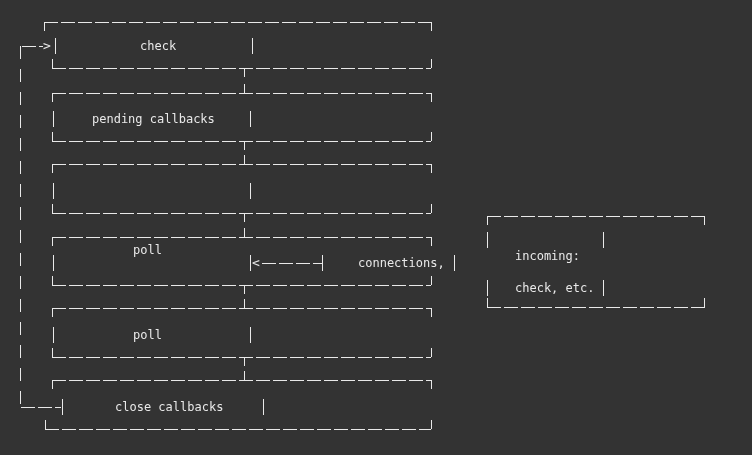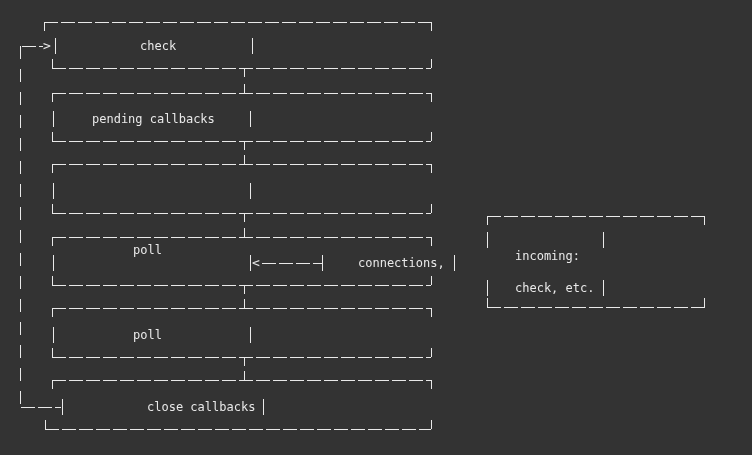--- a/index.html
+++ b/index.html
@@ -83,21 +83,21 @@
     <div class="t" style="left: 133px; top: 335px;">poll</div>
     <div class="v" style="left: 250px; top: 327px; height: 16px;"></div>
     <div class="h" style="left: 52px; top: 357px; width: 379px;"></div>
     <div class="v" style="left: 52px; top: 348px; height: 9px;"></div>
     <div class="v" style="left: 431px; top: 348px; height: 9px;"></div>
     <div class="v" style="left: 244px; top: 357px; height: 9px;"></div>
     <div class="h" style="left: 52px; top: 380px; width: 379px;"></div>
     <div class="v" style="left: 52px; top: 380px; height: 9px;"></div>
     <div class="v" style="left: 431px; top: 380px; height: 9px;"></div>
     <div class="v" style="left: 244px; top: 371px; height: 9px;"></div>
-    <div class="t" style="left: 115px; top: 407px; margin-left: 32px;">close callbacks</div>
+    <div class="t" style="left: 115px; top: 407px;">close callbacks</div>
     <div class="v" style="left: 263px; top: 399px; height: 16px;"></div>
     <div class="h" style="left: 45px; top: 429px; width: 386px;"></div>
     <div class="v" style="left: 45px; top: 420px; height: 9px;"></div>
     <div class="v" style="left: 431px; top: 420px; height: 9px;"></div>
     <div class="g" style="left: 252px; top: 263px;">&lt;</div>
     <div class="h" style="left: 262px; top: 263px; width: 60px;"></div>
     <div class="v" style="left: 322px; top: 255px; height: 16px;"></div>
     <div class="t" style="left: 358px; top: 263px;">connections,</div>
     <div class="v" style="left: 454px; top: 255px; height: 16px;"></div>
     <div class="h" style="left: 487px; top: 216px; width: 218px;"></div>

